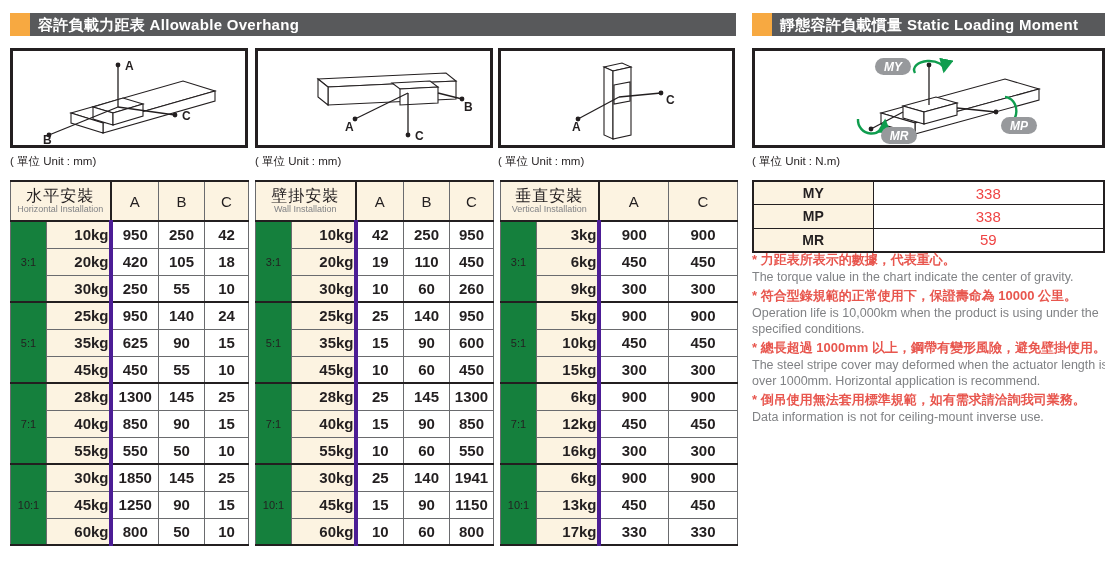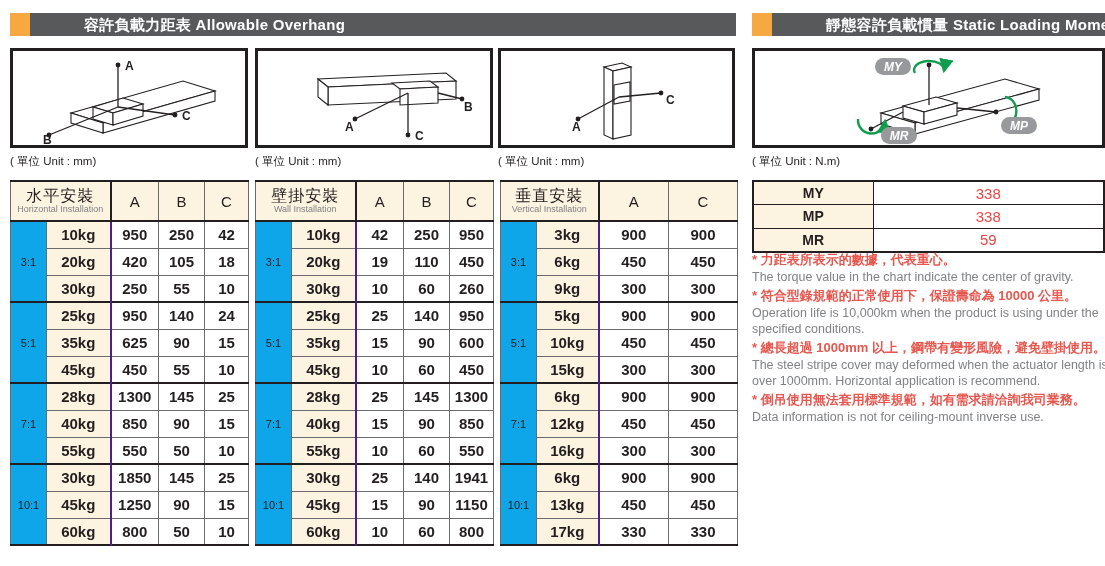--- a/index.html
+++ b/index.html
@@ -3,21 +3,21 @@
 <meta charset="utf-8">
 <style>
   * { margin:0; padding:0; box-sizing:border-box; }
   body { font-family:"Liberation Sans","DejaVu Sans",sans-serif; background:#ffffff; }
   .page { position:relative; width:1105px; height:566px; background:#fff; overflow:hidden; }
 
   
   .section-bar { position:absolute; height:23px; background:#58595B; }
   .accent-square { position:absolute; left:0; top:0; width:20px; height:23px; background:#F7A941; }
   .bar-text { position:absolute; left:28px; top:0; height:39px; line-height:23px; color:#fff;
-              font-weight:bold; font-size:15px; white-space:nowrap; letter-spacing:.3px;margin-left:46px; }
+              font-weight:bold; font-size:15px; white-space:nowrap; letter-spacing:.3px; }
 
   
   .diagram-box { position:absolute; height:100px; border:3px solid #231F20; background:#fff; }
   .diagram-box svg { display:block; width:100%; height:100%; }
   .dia-line { stroke:#231F20; stroke-width:1.3; fill:none; }
   .dia-face { stroke:#231F20; stroke-width:1.1; fill:#ffffff; }
   .dia-dot  { fill:#231F20; }
   .dia-label{ font-family:"Liberation Sans",sans-serif; font-size:12px; font-weight:bold; fill:#231F20; }
   .green-arc{ stroke:#0F9D4E; stroke-width:2.4; fill:none; }
   .badge    { fill:#97999C; }
@@ -33,22 +33,22 @@
                 border-top:2.5px solid #231F20; border-bottom:2.5px solid #231F20;
                 border-left:1.5px solid #231F20; border-right:1.5px solid #231F20; }
   .load-table th, .load-table td { border:1px solid #6A6B6E; text-align:center; vertical-align:middle;
                 color:#231F20; padding:0; }
   .load-table thead th { height:40px; background:#FCF3E1; border-bottom:2px solid #231F20; }
   .load-table th.name-cell { border-right:2px solid #231F20; }
   .name-cell .zh { font-size:16px; font-weight:normal; letter-spacing:1px; line-height:1.1; }
   .name-cell .en { font-size:9px; color:#808285; font-weight:normal; line-height:1.1; }
   .load-table th.col-head { font-size:15px; font-weight:normal; }
   .load-table tbody td { height:27px; font-size:15px; }
-  .load-table td.ratio { background:#0ea5e9; font-size:11px; }
-  .load-table td.kg { background:#FCF3E1; font-weight:bold; border-right:2px solid #4c1d95; }
+  .load-table td.ratio { background:#15803d; font-size:11px; }
+  .load-table td.kg { background:#FCF3E1; font-weight:bold; border-right:4px solid #4c1d95;text-align:right; }
   .load-table td.val { background:#ffffff; font-weight:bold; }
   .load-table tr.group-start td { border-top:2px solid #231F20; }
 
   
   .moment-table { border-collapse:collapse; table-layout:fixed; width:353px; border:2px solid #231F20; }
   .moment-table td { border:1px solid #231F20; height:23.5px; text-align:center; vertical-align:middle; }
   .moment-table td.mlabel { width:120px; background:#FCF3E1; font-weight:bold; font-size:14px; color:#231F20; }
   .moment-table td.mval { background:#fff; font-size:15px; color:#ef4444; }
 
   

